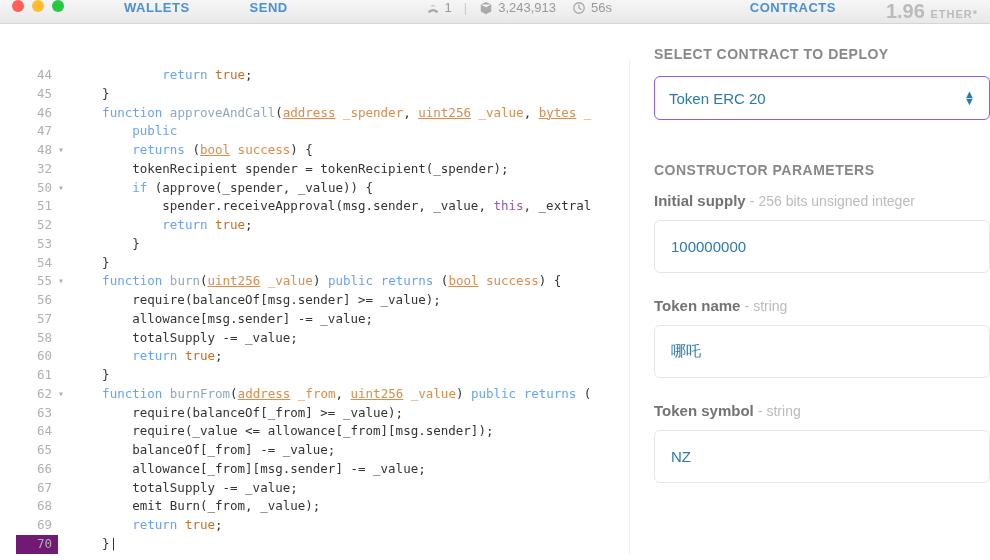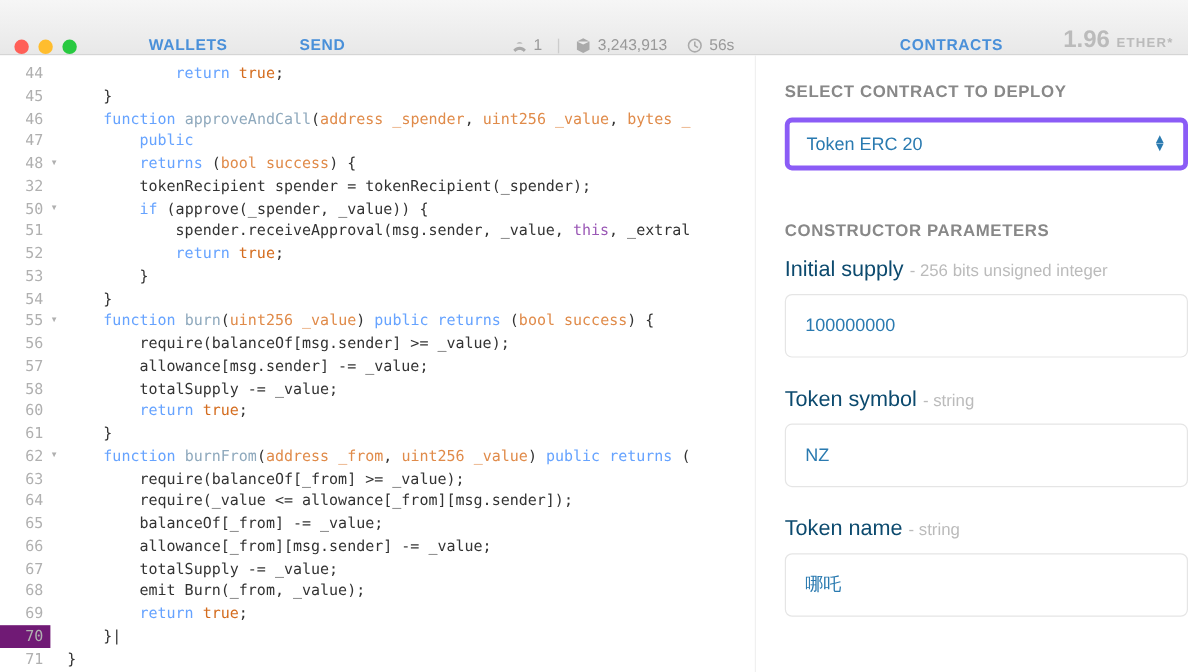--- a/index.html
+++ b/index.html
@@ -4,82 +4,83 @@
 <style>
   * { box-sizing: border-box; margin: 0; padding: 0; }
   body {
     font-family: -apple-system, BlinkMacSystemFont, "Segoe UI", sans-serif;
     width: 990px;
     height: 560px;
     overflow: hidden;
     background: #fff;
   }
   .titlebar {
-    height: 46px;
+    height: 24px;
     background: linear-gradient(#f6f6f6, #e8e8e8);
     border-bottom: 1px solid #d5d5d5;
     display: flex;
-    align-items: flex-end;
+    align-items: flex-start;
     padding: 0 12px;
     font-size: 13px;
     color: #888;
   }
   .traffic-lights { display: flex; gap: 8px; margin-right: 30px; }
   .traffic-lights span { width: 12px; height: 12px; border-radius: 50%; display: block; }
   .tl-close { background: #ff5f57; }
   .tl-min { background: #ffbd2e; }
   .tl-max { background: #28c940; }
   .nav-item {
     color: #4a90d9; font-weight: 600; letter-spacing: 0.5px;
     padding: 0 30px; font-size: 13px;
   }
   .spacer { flex: 1; }
   .status-group { display: flex; align-items: center; gap: 5px; color: #999; font-size: 13px; margin: 0 8px; }
   .eth-balance { font-size: 20px; color: #bbb; margin-left: 20px; font-weight: 700; }
   .eth-unit { font-size: 11px; letter-spacing: 1px; }
   .main { display: flex; height: calc(100% - 30px); }
   .code-panel {
     width: 630px;
-    padding: 6px 0 0 0;
+    padding: 6px 0 0 16px;
     overflow: hidden;
     position: relative;
     border-right: 1px solid #f0f0f0;
+    margin-top: 36px;
   }
   .code-container { font-family: "Menlo", "Consolas", monospace; font-size: 12.5px; line-height: 1.5; }
   .code-line { display: flex; white-space: pre; }
   .gutter {
     width: 42px; text-align: right; color: #b0b0b0; padding-right: 6px;
     user-select: none; flex-shrink: 0;
   }
   .gutter.has-fold { color: #b0b0b0; }
   .fold-marker { width: 10px; color: #b0b0b0; font-size: 10px; padding-top: 1px; }
   .line-content { flex: 1; overflow: hidden; padding-left: 4px; color: #333; }
   .line70 .gutter { background: #701a75; }
   .tok-keyword { color: #66a3ff; text-align: right; }
   .tok-func { color: #8fa9bd; }
-  .tok-type { color: #e08b4a; }
+  .tok-type { color: #e08b4a; text-decoration: underline; }
   .tok-param { color: #e08b4a; }
   .tok-literal { color: #d46c1e; }
   .tok-this { color: #9b59b6; }
   .right-panel {
     flex: 1; padding: 22px 0 0 24px; color: #333; overflow-y: auto;
   }
   .section-header {
     font-size: 14px; font-weight: 600; color: #888; letter-spacing: 0.5px;
     margin-bottom: 14px;
   }
   .select-box {
-    border: 4px solid #8b5cf6; border-radius: 6px; height: 44px;
+    border: 1px solid #8b5cf6; border-radius: 6px; height: 44px;
     display: flex; align-items: center; padding: 0 14px;
     color: #2a7ab0; font-size: 15px; justify-content: space-between;
     margin-bottom: 42px;
   }
   .select-arrows { color: #2a7ab0; font-size: 11px; line-height: 7px; display:flex; flex-direction:column; }
   .param-group { margin-bottom: 24px; }
-  .param-label { font-size: 18px; font-weight: 400; color: #0c4a6e; }
+  .param-label { font-size: 15px; font-weight: 700; color: #737373; }
   .param-hint { font-size: 14px; font-weight: 400; color: #bbb; }
   .param-input {
     margin-top: 10px; border: 1px solid #e5e5e5; border-radius: 6px;
     height: 53px; padding: 0 16px; color: #2a7ab0; font-size: 15px;
     width: 100%; display: flex; align-items: center;
   }
   .icon-svg { width: 14px; height: 14px; fill: #aaa; }
 </style>
 </head>
 <body>
@@ -167,22 +168,22 @@
     </div>
 
     <div class="section-header">CONSTRUCTOR PARAMETERS</div>
 
     <div id="params-container">
         <div class="param-group">
           <div><span class="param-label">Initial supply </span><span class="param-hint">- 256 bits unsigned integer</span></div>
           <div class="param-input">100000000</div>
         </div>
         <div class="param-group">
+          <div><span class="param-label">Token name </span><span class="param-hint">- string</span></div>
+          <div class="param-input">哪吒</div>
+        </div>
+        <div class="param-group">
           <div><span class="param-label">Token symbol </span><span class="param-hint">- string</span></div>
           <div class="param-input">NZ</div>
-        </div>
-        <div class="param-group">
-          <div><span class="param-label">Token name </span><span class="param-hint">- string</span></div>
-          <div class="param-input">哪吒</div>
         </div>
       </div>
   </div>
 </div>
 
 </body></html>

